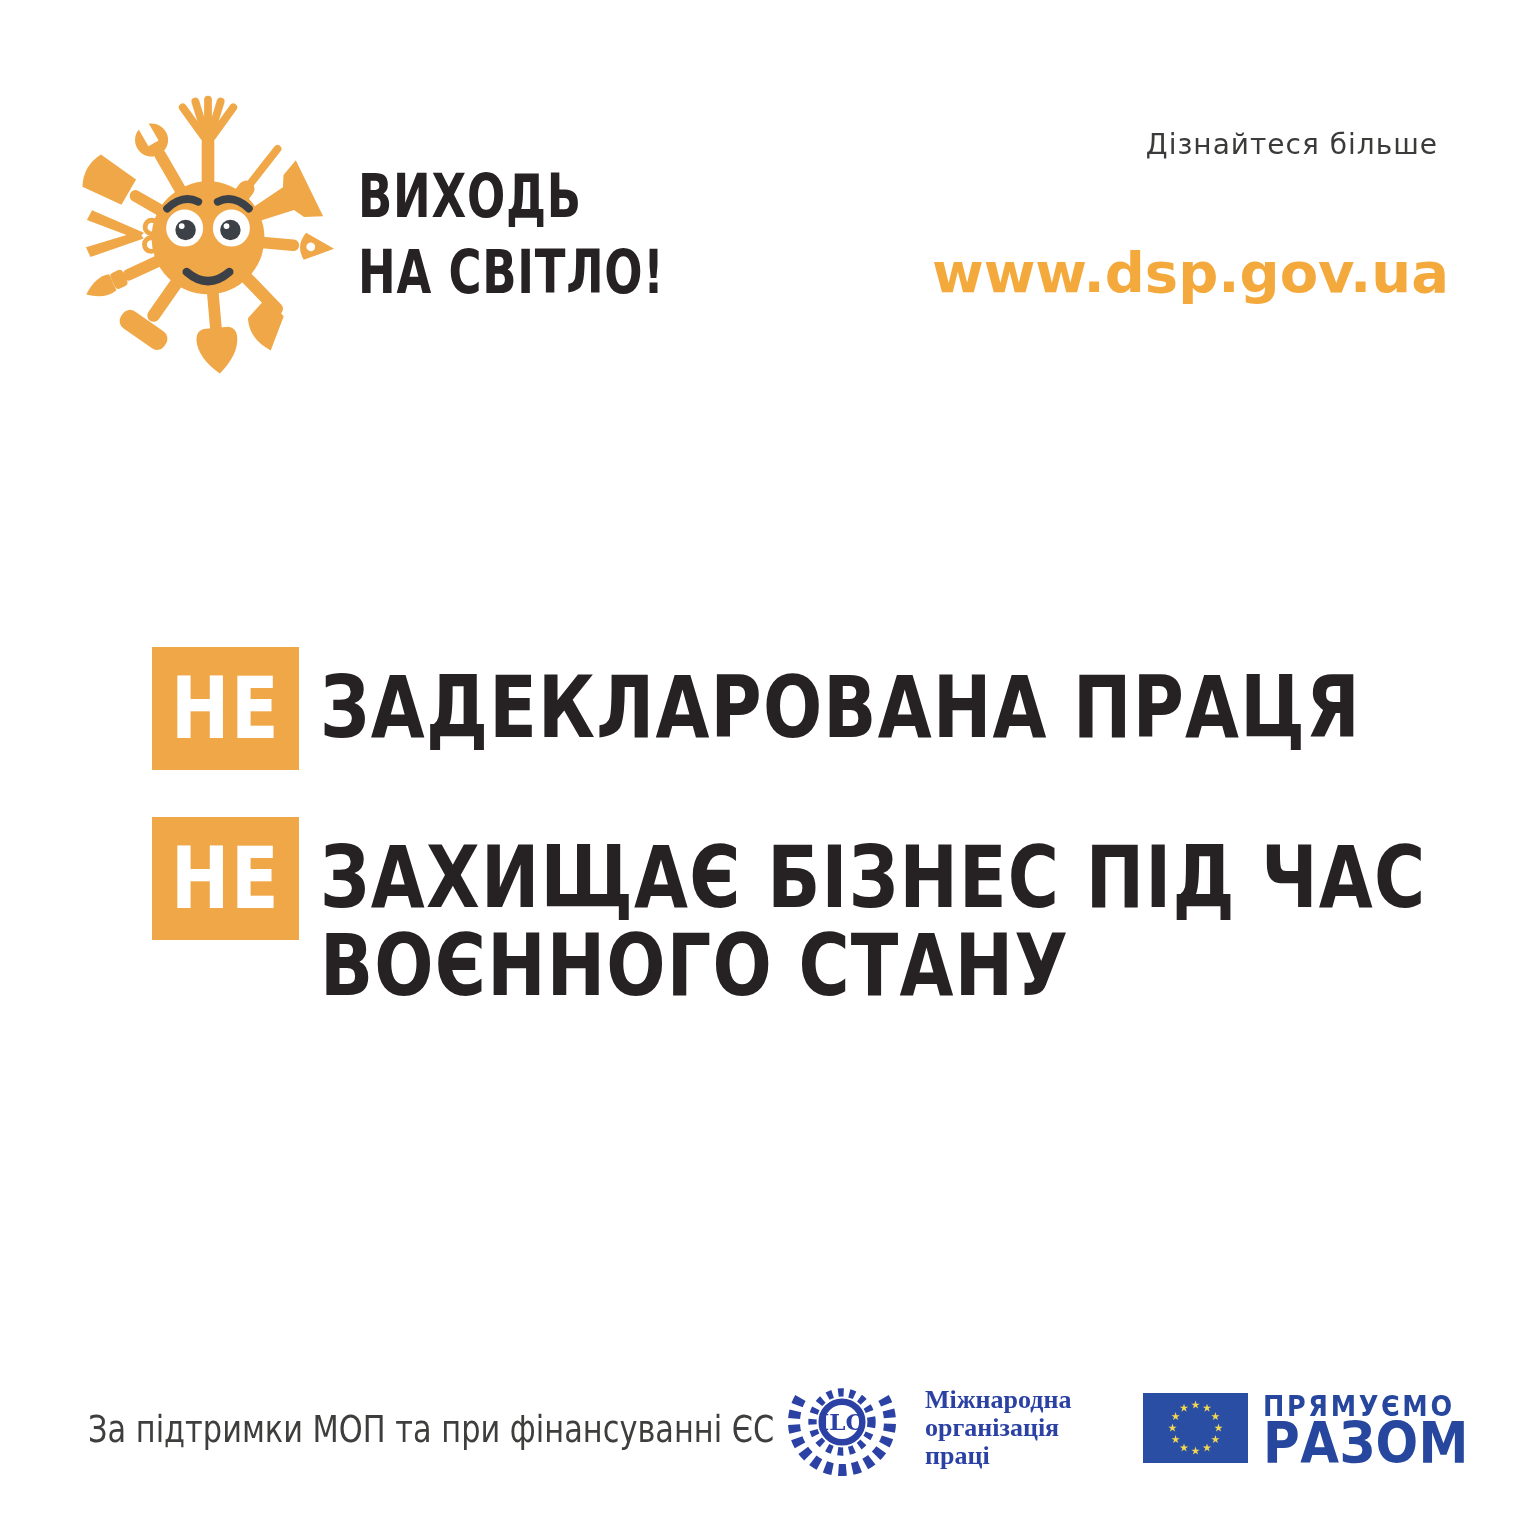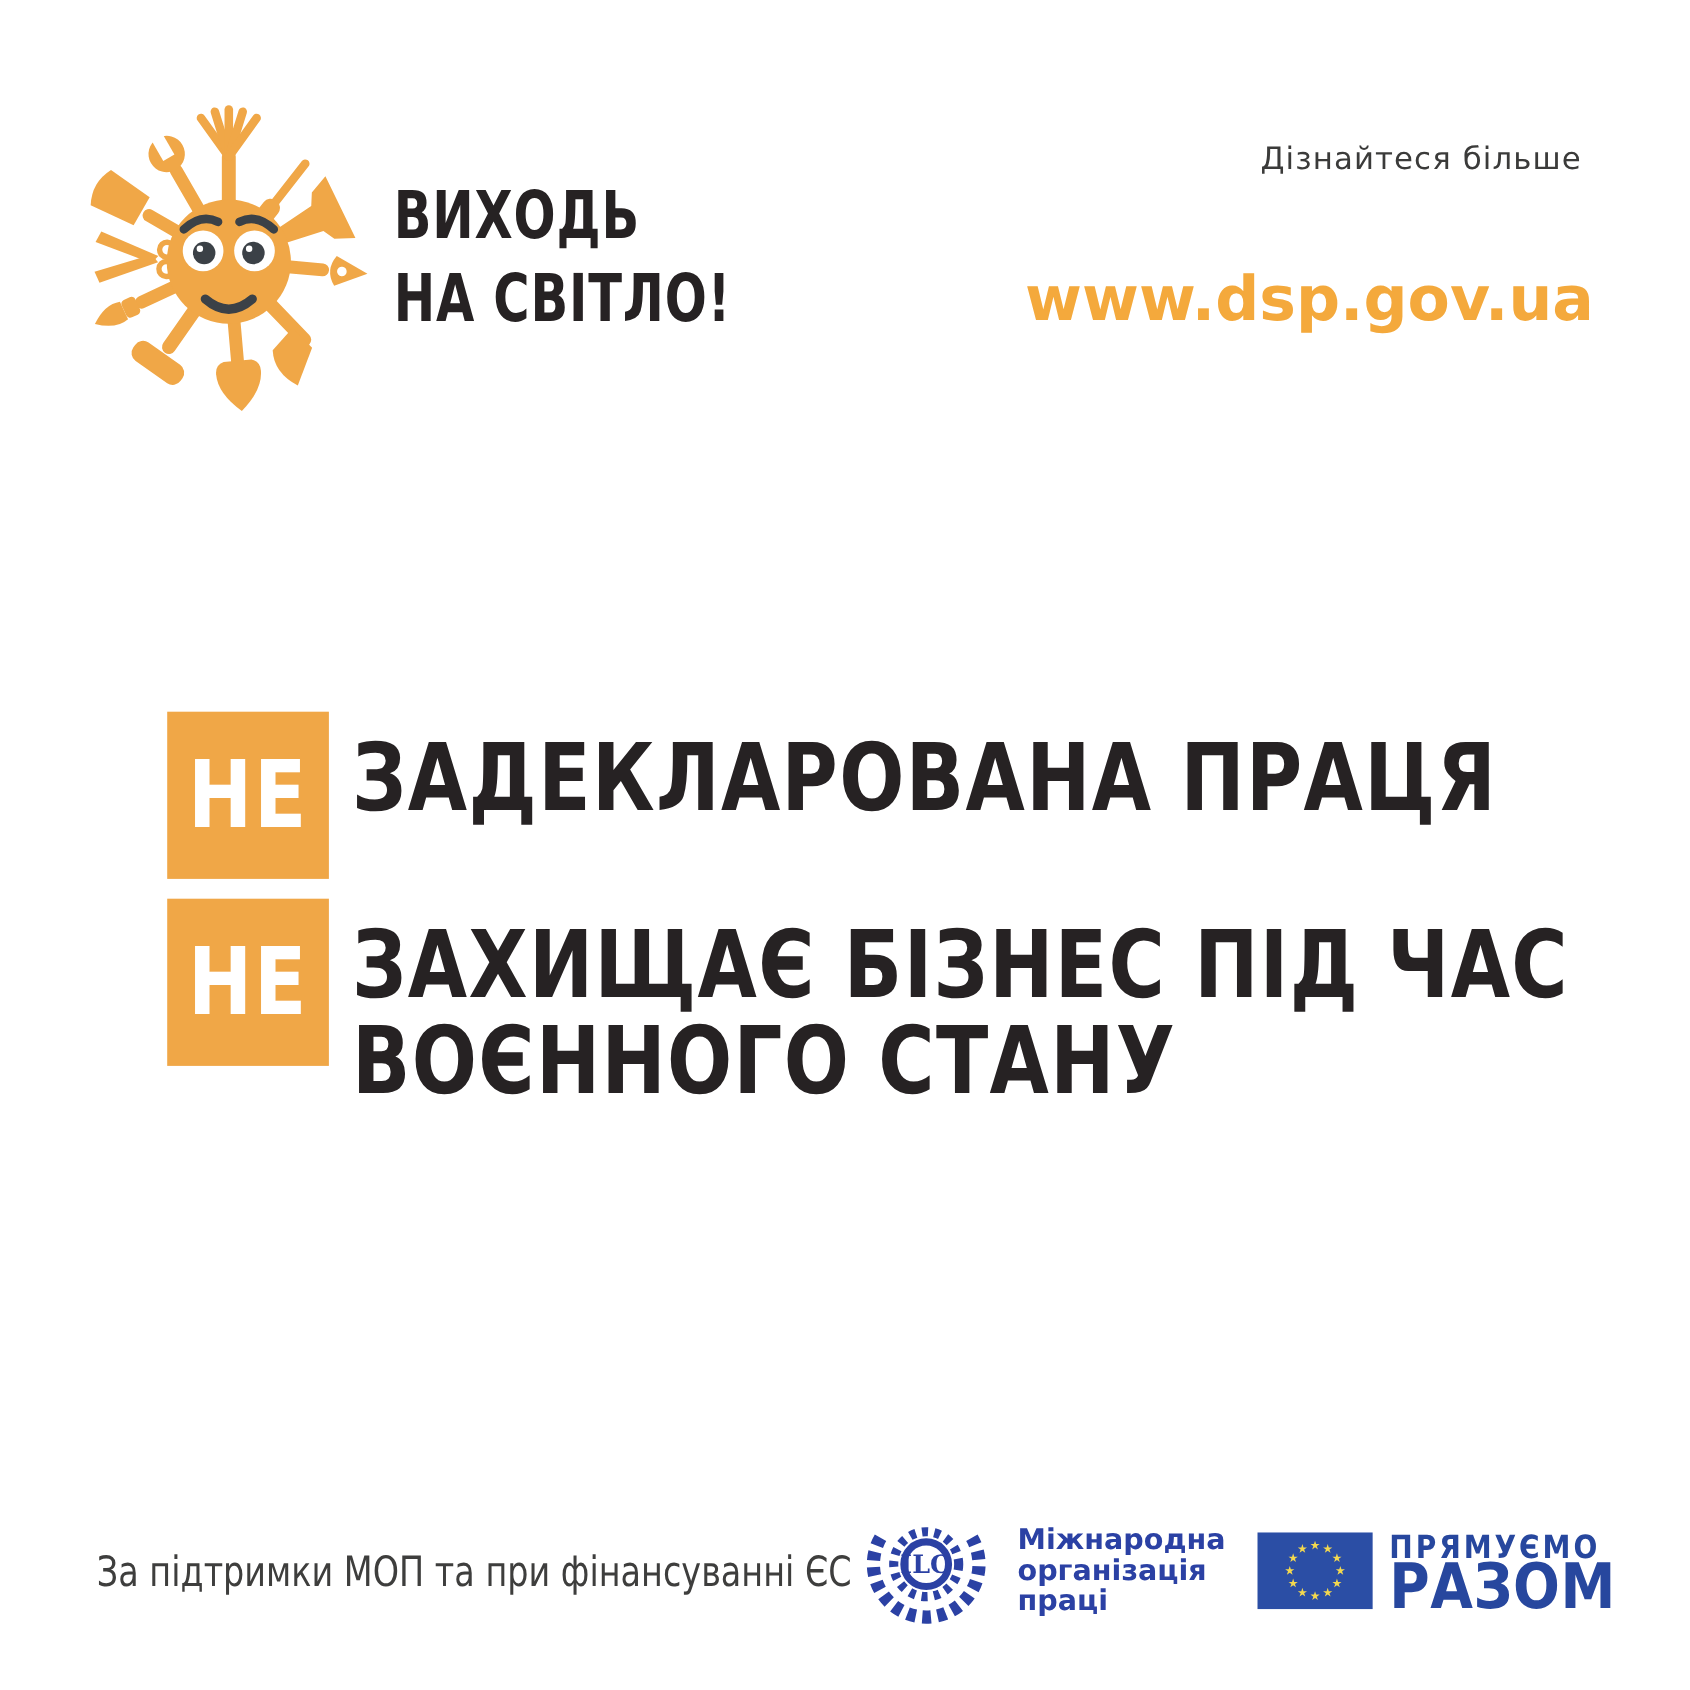--- a/index.html
+++ b/index.html
@@ -21,38 +21,38 @@
   .slogan{left:358px;top:158px;color:var(--dark);font-weight:bold;
     font-size:60px;line-height:76px;letter-spacing:1px;
     transform:scaleX(0.75);transform-origin:left top;white-space:nowrap;}
   .info{right:98px;top:119px;text-align:right;color:var(--gray-text);
     font-size:28px;line-height:52px;letter-spacing:1px;white-space:nowrap;}
   .links{right:87px;top:248px;text-align:center;font-weight:bold;
     font-size:56px;line-height:49px;color:var(--link-orange);white-space:nowrap;}
   .links a{color:var(--link-orange);text-decoration:none;display:block;cursor:pointer;}
 
   
-  .ne-box{width:147px;height:152px;background:var(--orange);left:152px;
+  .ne-box{width:147px;height:123px;background:var(--orange);left:152px;
     display:flex;align-items:center;justify-content:center;}
   .ne-box .ne{color:#ffffff;font-weight:bold;font-size:85px;letter-spacing:2px;
     transform:scaleX(0.82);}
   .ne-box-1{top:647px;}
   .ne-box-2{top:817px;}
   .headline{left:320px;color:var(--dark);font-weight:bold;font-size:85px;
     line-height:88px;letter-spacing:1.5px;white-space:nowrap;
     transform:scaleX(0.82);transform-origin:left top;}
   .headline-1{top:664px;}
   .headline-2{top:834px;}
 
   
   .support{left:88px;top:1405px;color:var(--support-gray);font-size:38px;
     line-height:48px;white-space:nowrap;transform:scaleX(0.8);transform-origin:left top;}
   .ilo-emblem{left:772px;top:1374px;width:140px;height:120px;}
   .ilo-name{left:925px;top:1386px;color:var(--ilo-blue);font-weight:bold;
-    font-size:26px;line-height:28px;white-space:nowrap;}
+    font-size:26px;line-height:28px;white-space:nowrap;font-family:Liberation Serif, serif;}
   .eu-flag{left:1143px;top:1393px;width:105px;height:70px;}
   .eu-tagline{left:1263px;top:1392px;color:var(--eu-text-blue);font-weight:bold;
     white-space:nowrap;transform:scaleX(0.88);transform-origin:left top;}
   .eu-tagline .l1{font-size:29px;line-height:28px;letter-spacing:3px;}
   .eu-tagline .l2{font-size:57px;line-height:46px;letter-spacing:0.5px;}
   .ilo-acronym{font-family:"DejaVu Serif","Liberation Serif",serif;font-weight:bold;}
 </style>
 </head>
 <body>
 

